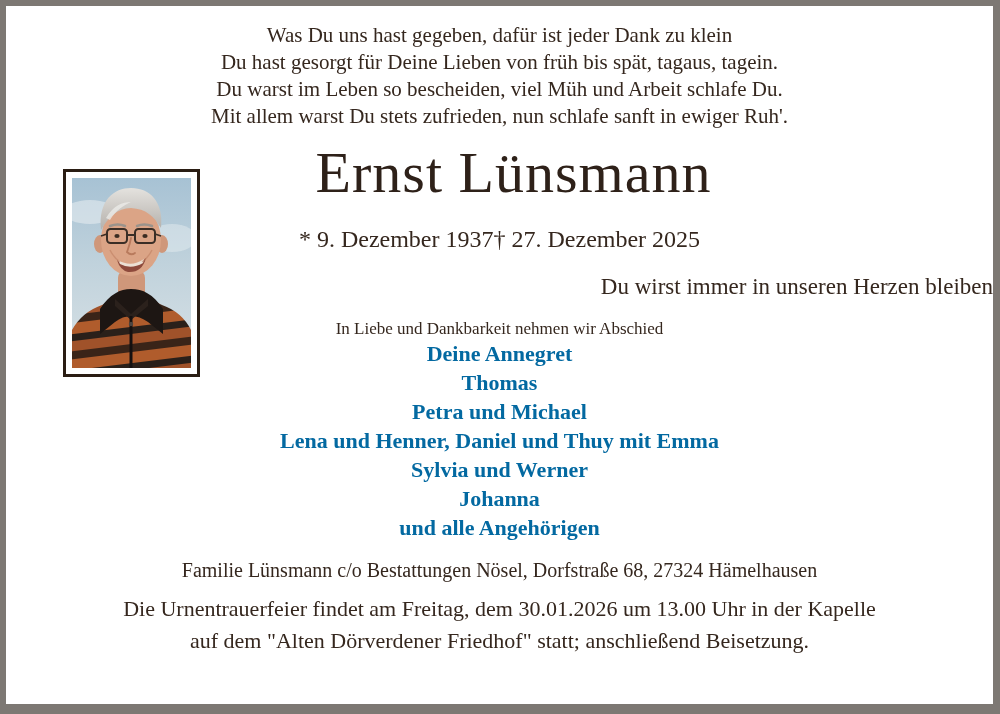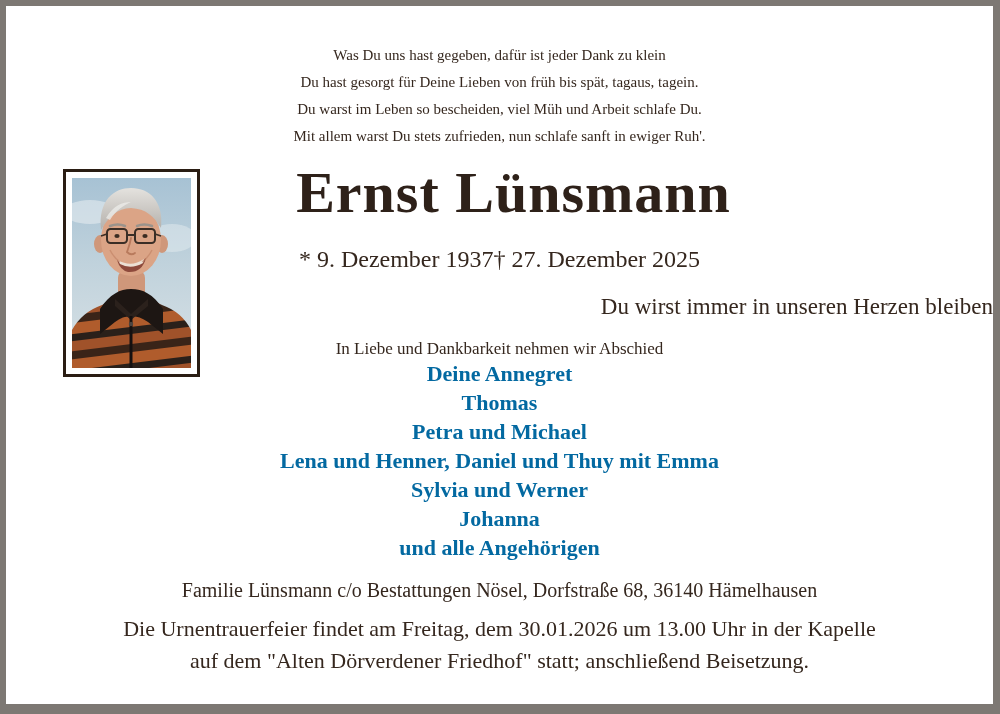--- a/index.html
+++ b/index.html
@@ -12,31 +12,31 @@
     border-color: #7d7873;
     border-width: 6px 7px 10px 6px;
     background: #ffffff;
     font-family: "Liberation Serif", "DejaVu Serif", serif;
     color: #35271e;
     overflow: hidden;
   }
   .center { text-align: center; }
 
   .poem {
-    padding-top: 36px;
-    font-size: 15px;
+    padding-top: 16px;
+    font-size: 21px;
     line-height: 27px;
     color: #35271e;
   }
 
   .name {
     margin-top: 13px;
     font-size: 58px;
     line-height: 60px;
-    font-weight: bold;
+    font-weight: normal;
     color: #2e2119;
     letter-spacing: 1px;
     padding-left: 28px;
   }
 
   .dates {
     margin-top: 23px;
     font-size: 24px;
     display: flex;
     justify-content: center;
@@ -161,20 +161,20 @@
   <div class="mourners center">
     <div>Deine Annegret</div>
     <div>Thomas</div>
     <div>Petra und Michael</div>
     <div>Lena und Henner, Daniel und Thuy mit Emma</div>
     <div>Sylvia und Werner</div>
     <div>Johanna</div>
     <div>und alle Angehörigen</div>
   </div>
 
-  <div class="address center">Familie Lünsmann c/o Bestattungen Nösel, Dorfstraße 68, 36140 Hämelhausen</div>
+  <div class="address center">Familie Lünsmann c/o Bestattungen Nösel, Dorfstraße 68, 27324 Hämelhausen</div>
 
   <div class="ceremony center">
     <div>Die Urnentrauerfeier findet am Freitag, dem 30.01.2026 um 13.00 Uhr in der Kapelle</div>
     <div>auf dem "Alten Dörverdener Friedhof" statt; anschließend Beisetzung.</div>
   </div>
 
 </div>
 
 </body></html>

